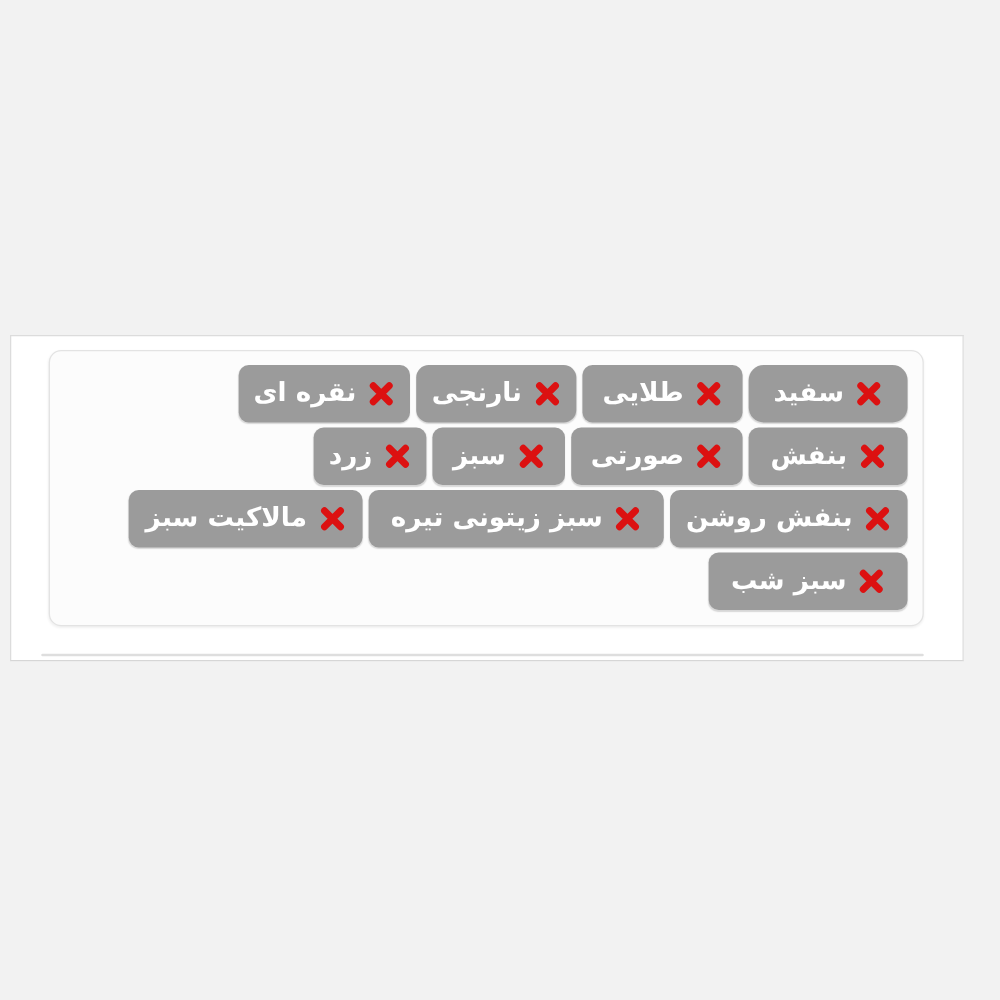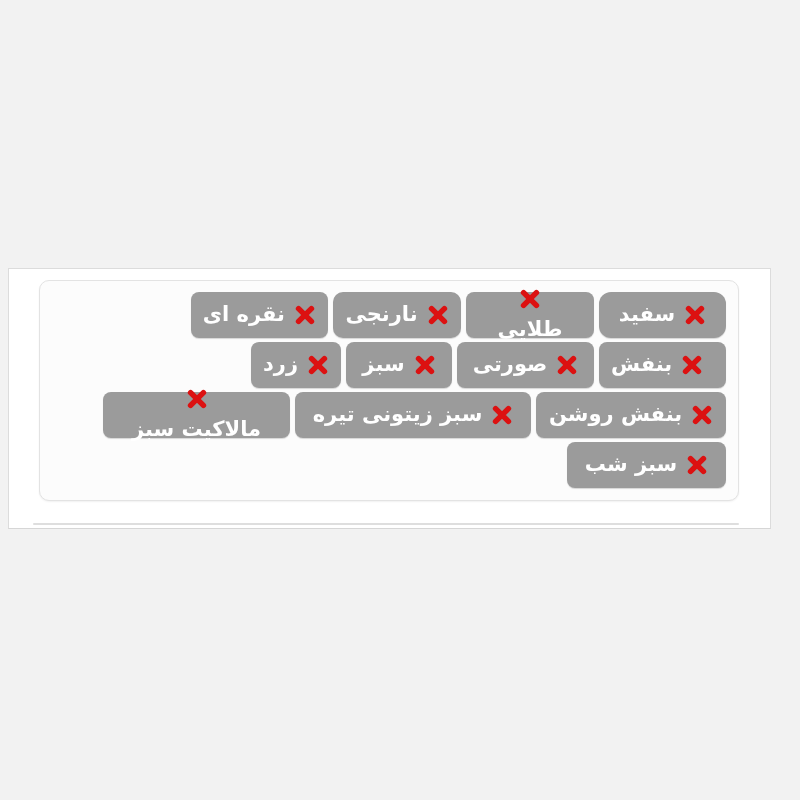--- a/index.html
+++ b/index.html
@@ -39,30 +39,30 @@
     background:var(--chip-bg); color:var(--chip-text);
     border:none; border-radius:8px; cursor:pointer;
     font-family:"DejaVu Sans", sans-serif;
     font-size:21px; font-weight:bold; line-height:1;
     box-shadow:0 1px 1px rgba(0,0,0,0.15);
   }
   .chip .x-icon{display:inline-flex; align-items:center;}
   .chip .chip-label{white-space:nowrap; padding-bottom:2px;}
   
   .tag-row:nth-child(1) .chip:nth-child(1){min-width:127px;border-radius:12px;}
-  .tag-row:nth-child(1) .chip:nth-child(2){min-width:128px;flex-direction:column;}
+  .tag-row:nth-child(1) .chip:nth-child(2){min-width:128px;}
   .tag-row:nth-child(1) .chip:nth-child(3){min-width:128px;border-radius:10px;}
   .tag-row:nth-child(1) .chip:nth-child(4){min-width:132px;}
-  .tag-row:nth-child(2) .chip:nth-child(1){min-width:127px;justify-content:flex-end;}
+  .tag-row:nth-child(2) .chip:nth-child(1){min-width:127px;}
   .tag-row:nth-child(2) .chip:nth-child(2){min-width:137px;}
   .tag-row:nth-child(2) .chip:nth-child(3){min-width:106px;}
   .tag-row:nth-child(2) .chip:nth-child(4){min-width:90px;text-align:center;}
   .tag-row:nth-child(3) .chip:nth-child(1){min-width:190px;}
   .tag-row:nth-child(3) .chip:nth-child(2){min-width:236px;}
-  .tag-row:nth-child(3) .chip:nth-child(3){min-width:187px;flex-direction:column;}
+  .tag-row:nth-child(3) .chip:nth-child(3){min-width:187px;}
   .tag-row:nth-child(4) .chip:nth-child(1){min-width:159px;}
   .divider{
     position:absolute; right:31px; top:254px; width:706px; height:2px;
     background:var(--divider); border-radius:2px;
   }
 </style>
 </head>
 <body>
 
 <div class="panel">

